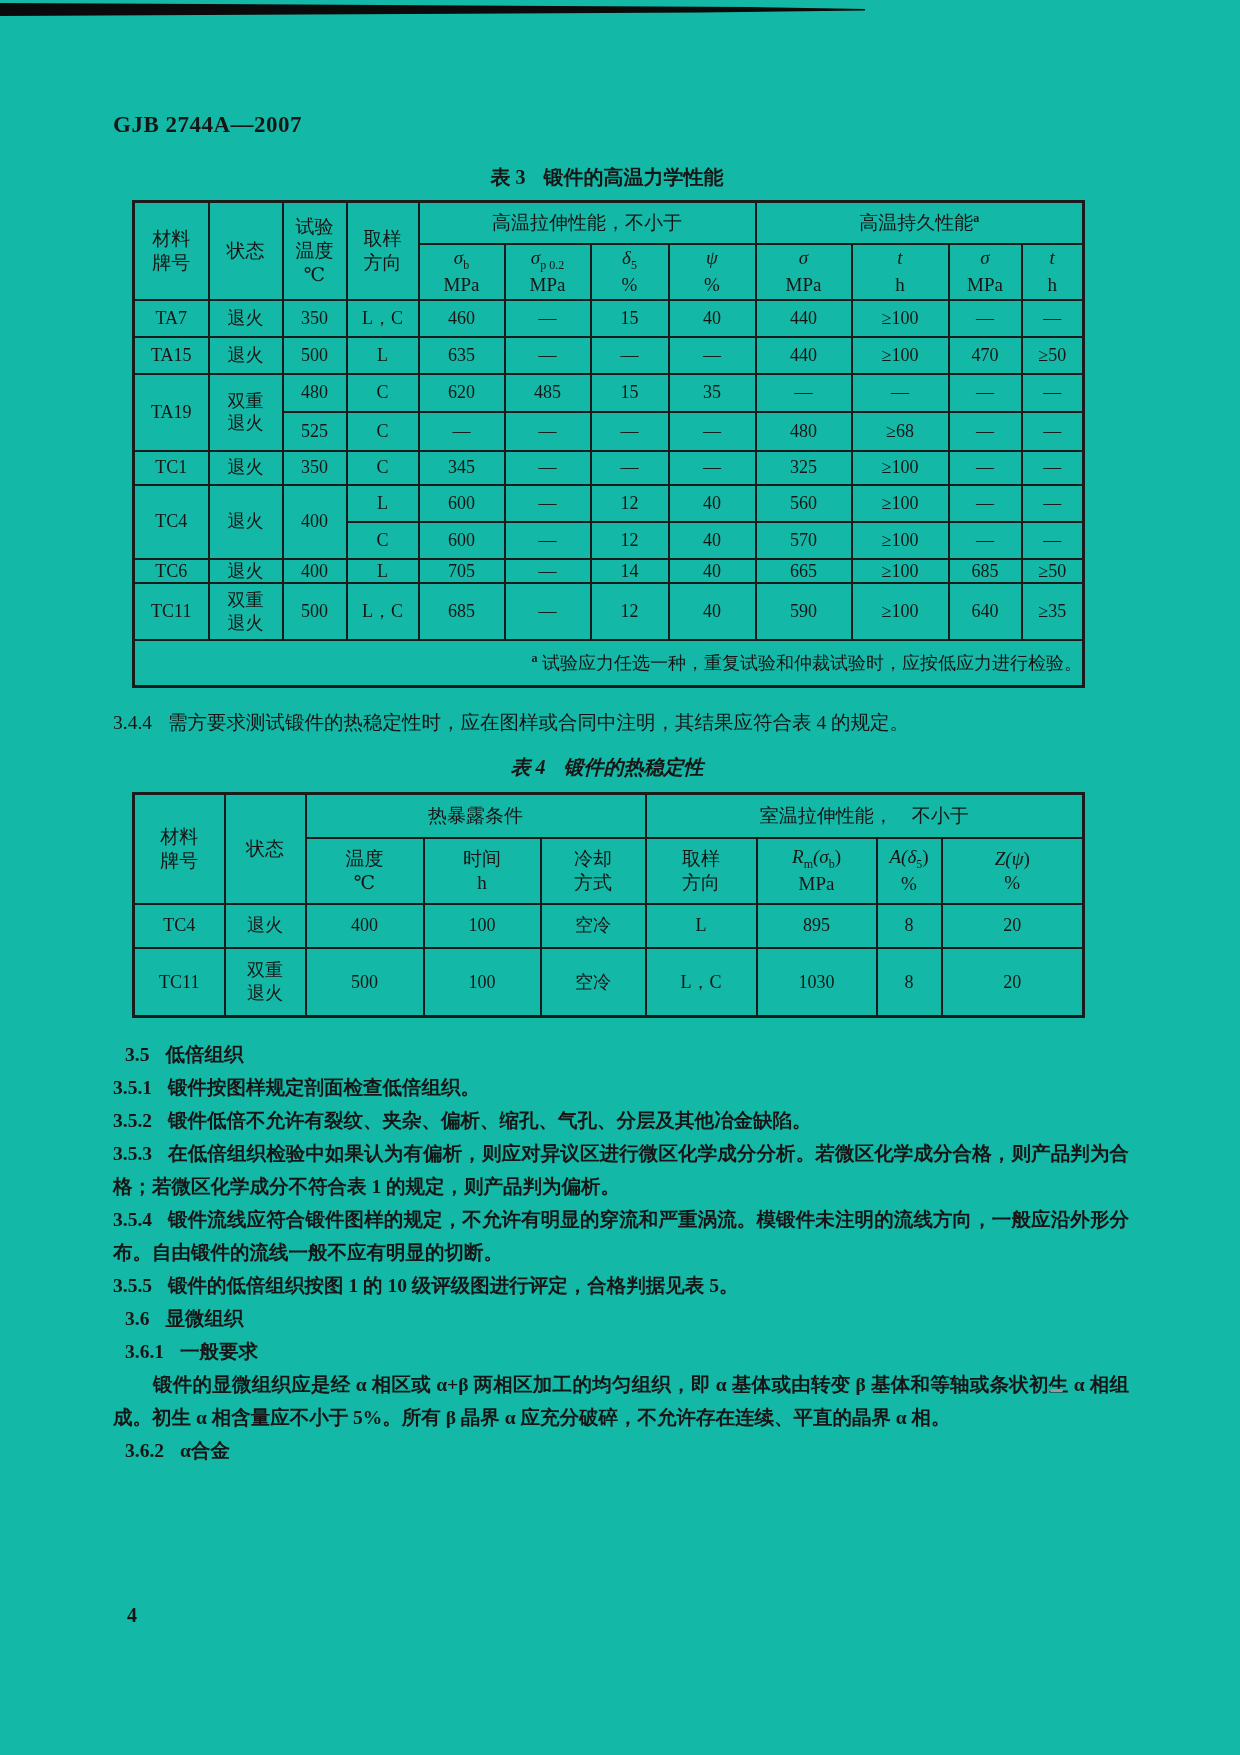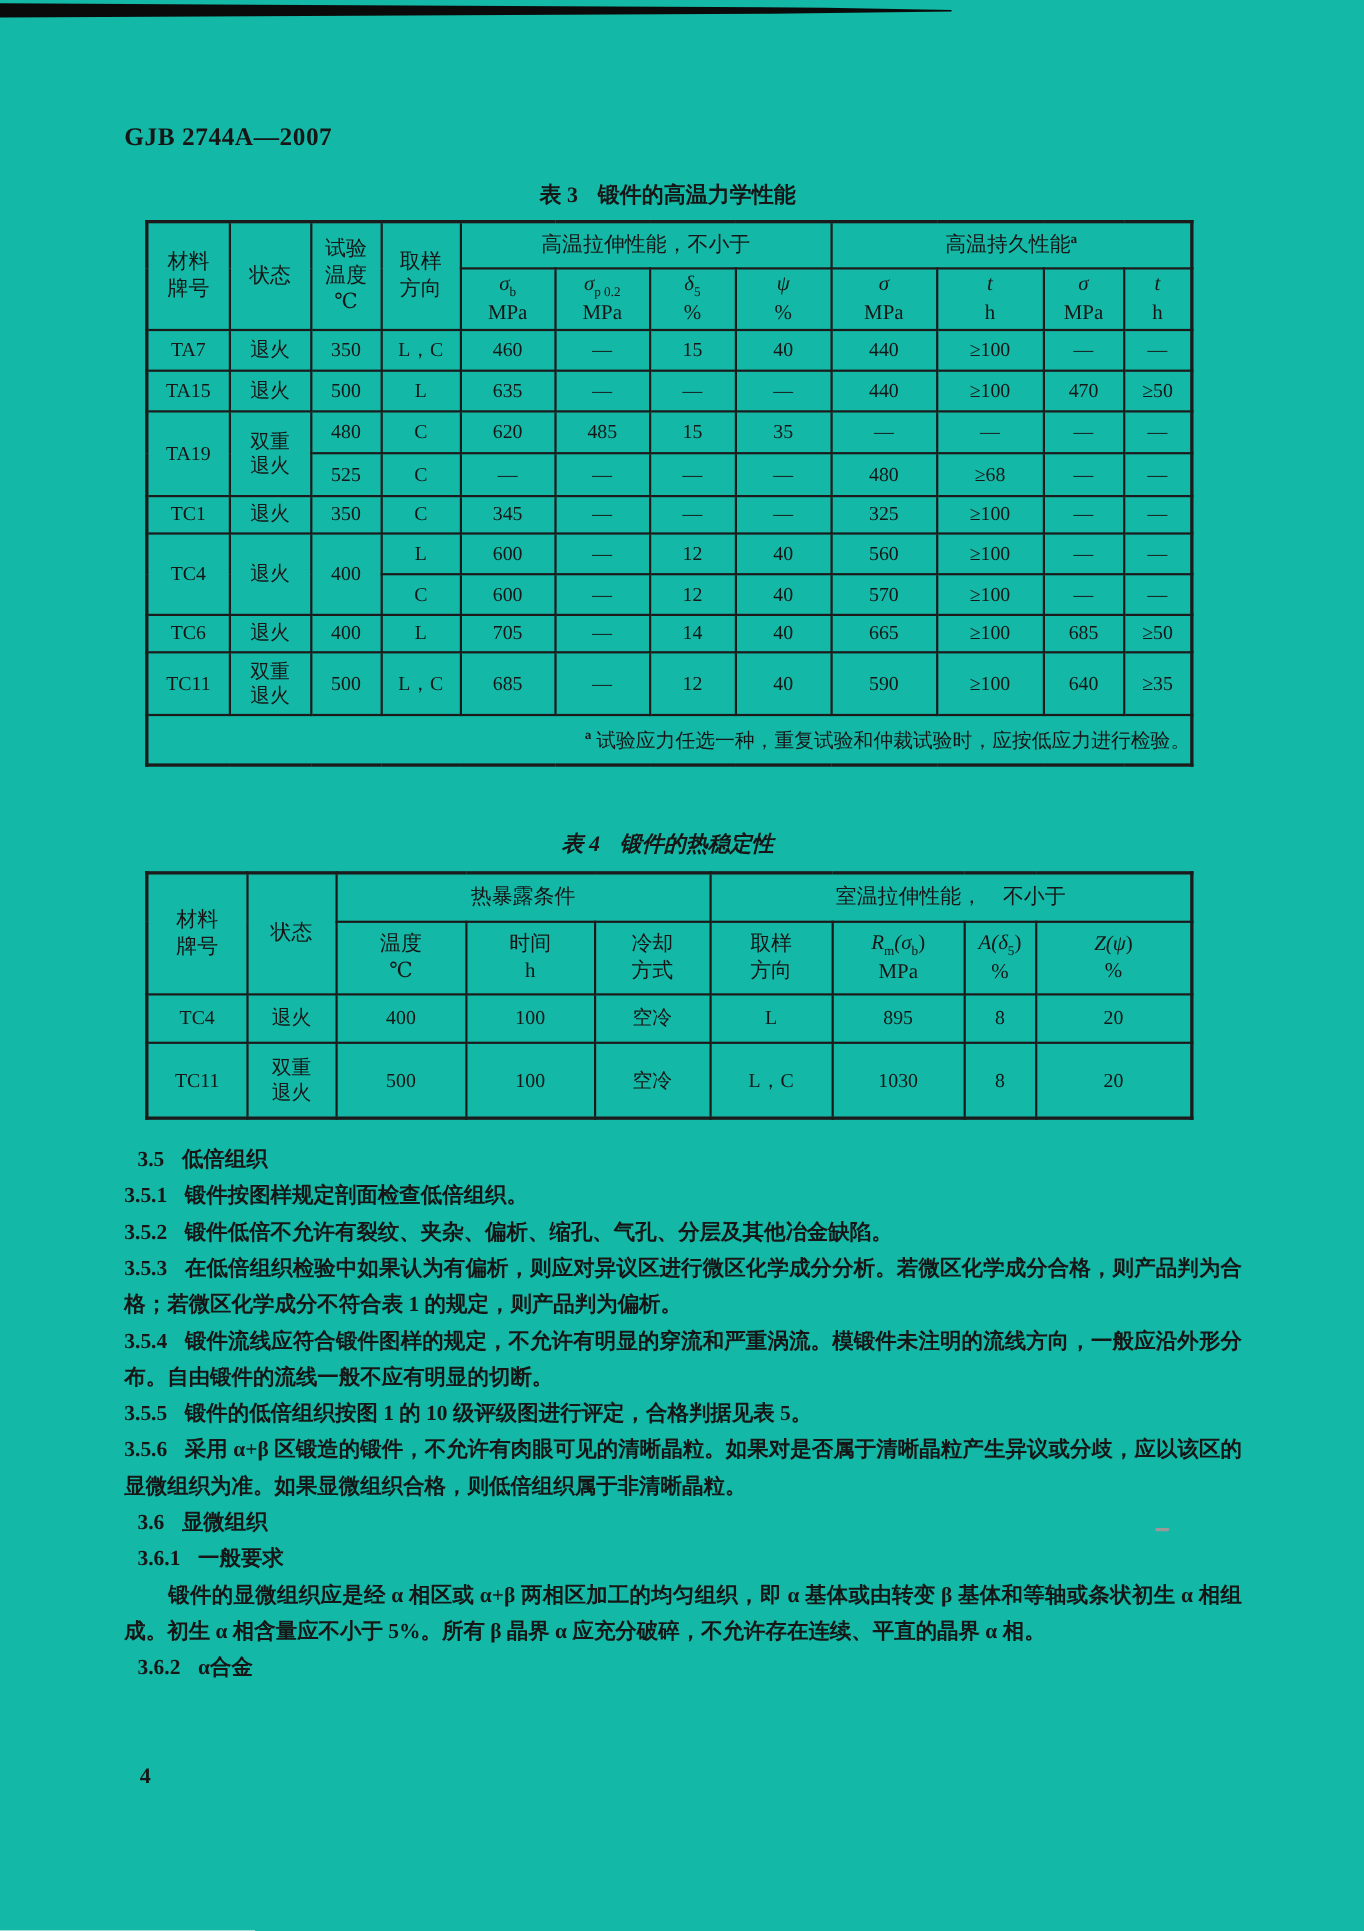--- a/index.html
+++ b/index.html
@@ -192,21 +192,21 @@
       <td>C</td>
           <td>600</td>
           <td>—</td>
           <td>12</td>
           <td>40</td>
           <td>570</td>
           <td>≥100</td>
           <td>—</td>
           <td>—</td>
     </tr>
-    <tr style="height:34px">
+    <tr style="height:24px">
       <td>TC6</td>
           <td>退火</td>
           <td>400</td>
           <td>L</td>
           <td>705</td>
           <td>—</td>
           <td>14</td>
           <td>40</td>
           <td>665</td>
           <td>≥100</td>
@@ -229,20 +229,23 @@
     </tr>
     <tr style="height:46px">
       <td colspan="12" class="foot-cell">
         <sup class="fn">a</sup>
         <span>试验应力任选一种，重复试验和仲裁试验时，应按低应力进行检验。</span>
       </td>
     </tr>
   </tbody>
     </table>
 
+  <p class="para p344">
+    <span class="num">3.4.4</span><span>需方要求测试锻件的热稳定性时，应在图样或合同中注明，其结果应符合表 4 的规定。</span>
+  </p>
 
   <div class="tbl-title t4-title">
     <span>表 4</span><span class="cap">锻件的热稳定性</span>
   </div>
 
   <table class="t4">
     <colgroup>
       <col style="width:91px">
         <col style="width:81px">
         <col style="width:118px">
@@ -303,21 +306,20 @@
   </tbody>
     </table>
 
   <div class="flow">
     <p class="head"><span class="num">3.5</span><span>低倍组织</span></p>
     <p><span class="num">3.5.1</span><span>锻件按图样规定剖面检查低倍组织。</span></p>
     <p><span class="num">3.5.2</span><span>锻件低倍不允许有裂纹、夹杂、偏析、缩孔、气孔、分层及其他冶金缺陷。</span></p>
     <p><span class="num">3.5.3</span><span>在低倍组织检验中如果认为有偏析，则应对异议区进行微区化学成分分析。若微区化学成分合格，则产品判为合格；若微区化学成分不符合表 1 的规定，则产品判为偏析。</span></p>
     <p><span class="num">3.5.4</span><span>锻件流线应符合锻件图样的规定，不允许有明显的穿流和严重涡流。模锻件未注明的流线方向，一般应沿外形分布。自由锻件的流线一般不应有明显的切断。</span></p>
     <p><span class="num">3.5.5</span><span>锻件的低倍组织按图 1 的 10 级评级图进行评定，合格判据见表 5。</span></p>
-    <p><span class="num">3.5.6</span><span>采用 α+β 区锻造的锻件，不允许有肉眼可见的清晰晶粒。如果对是否属于清晰晶粒产生异议或分歧，应以该区的显微组织为准。如果显微组织合格，则低倍组织属于非清晰晶粒。</span></p>
     <p class="head"><span class="num">3.6</span><span>显微组织</span></p>
     <p class="head"><span class="num">3.6.1</span><span>一般要求</span></p>
     <p class="indent">锻件的显微组织应是经 α 相区或 α+β 两相区加工的均匀组织，即 α 基体或由转变 β 基体和等轴或条状初生 α 相组成。初生 α 相含量应不小于 5%。所有 β 晶界 α 应充分破碎，不允许存在连续、平直的晶界 α 相。</p>
     <p class="head"><span class="num">3.6.2</span><span>α合金</span></p>
   </div>
 
   <div class="speckle"></div>
 
   <div class="page-num">4</div>
 

